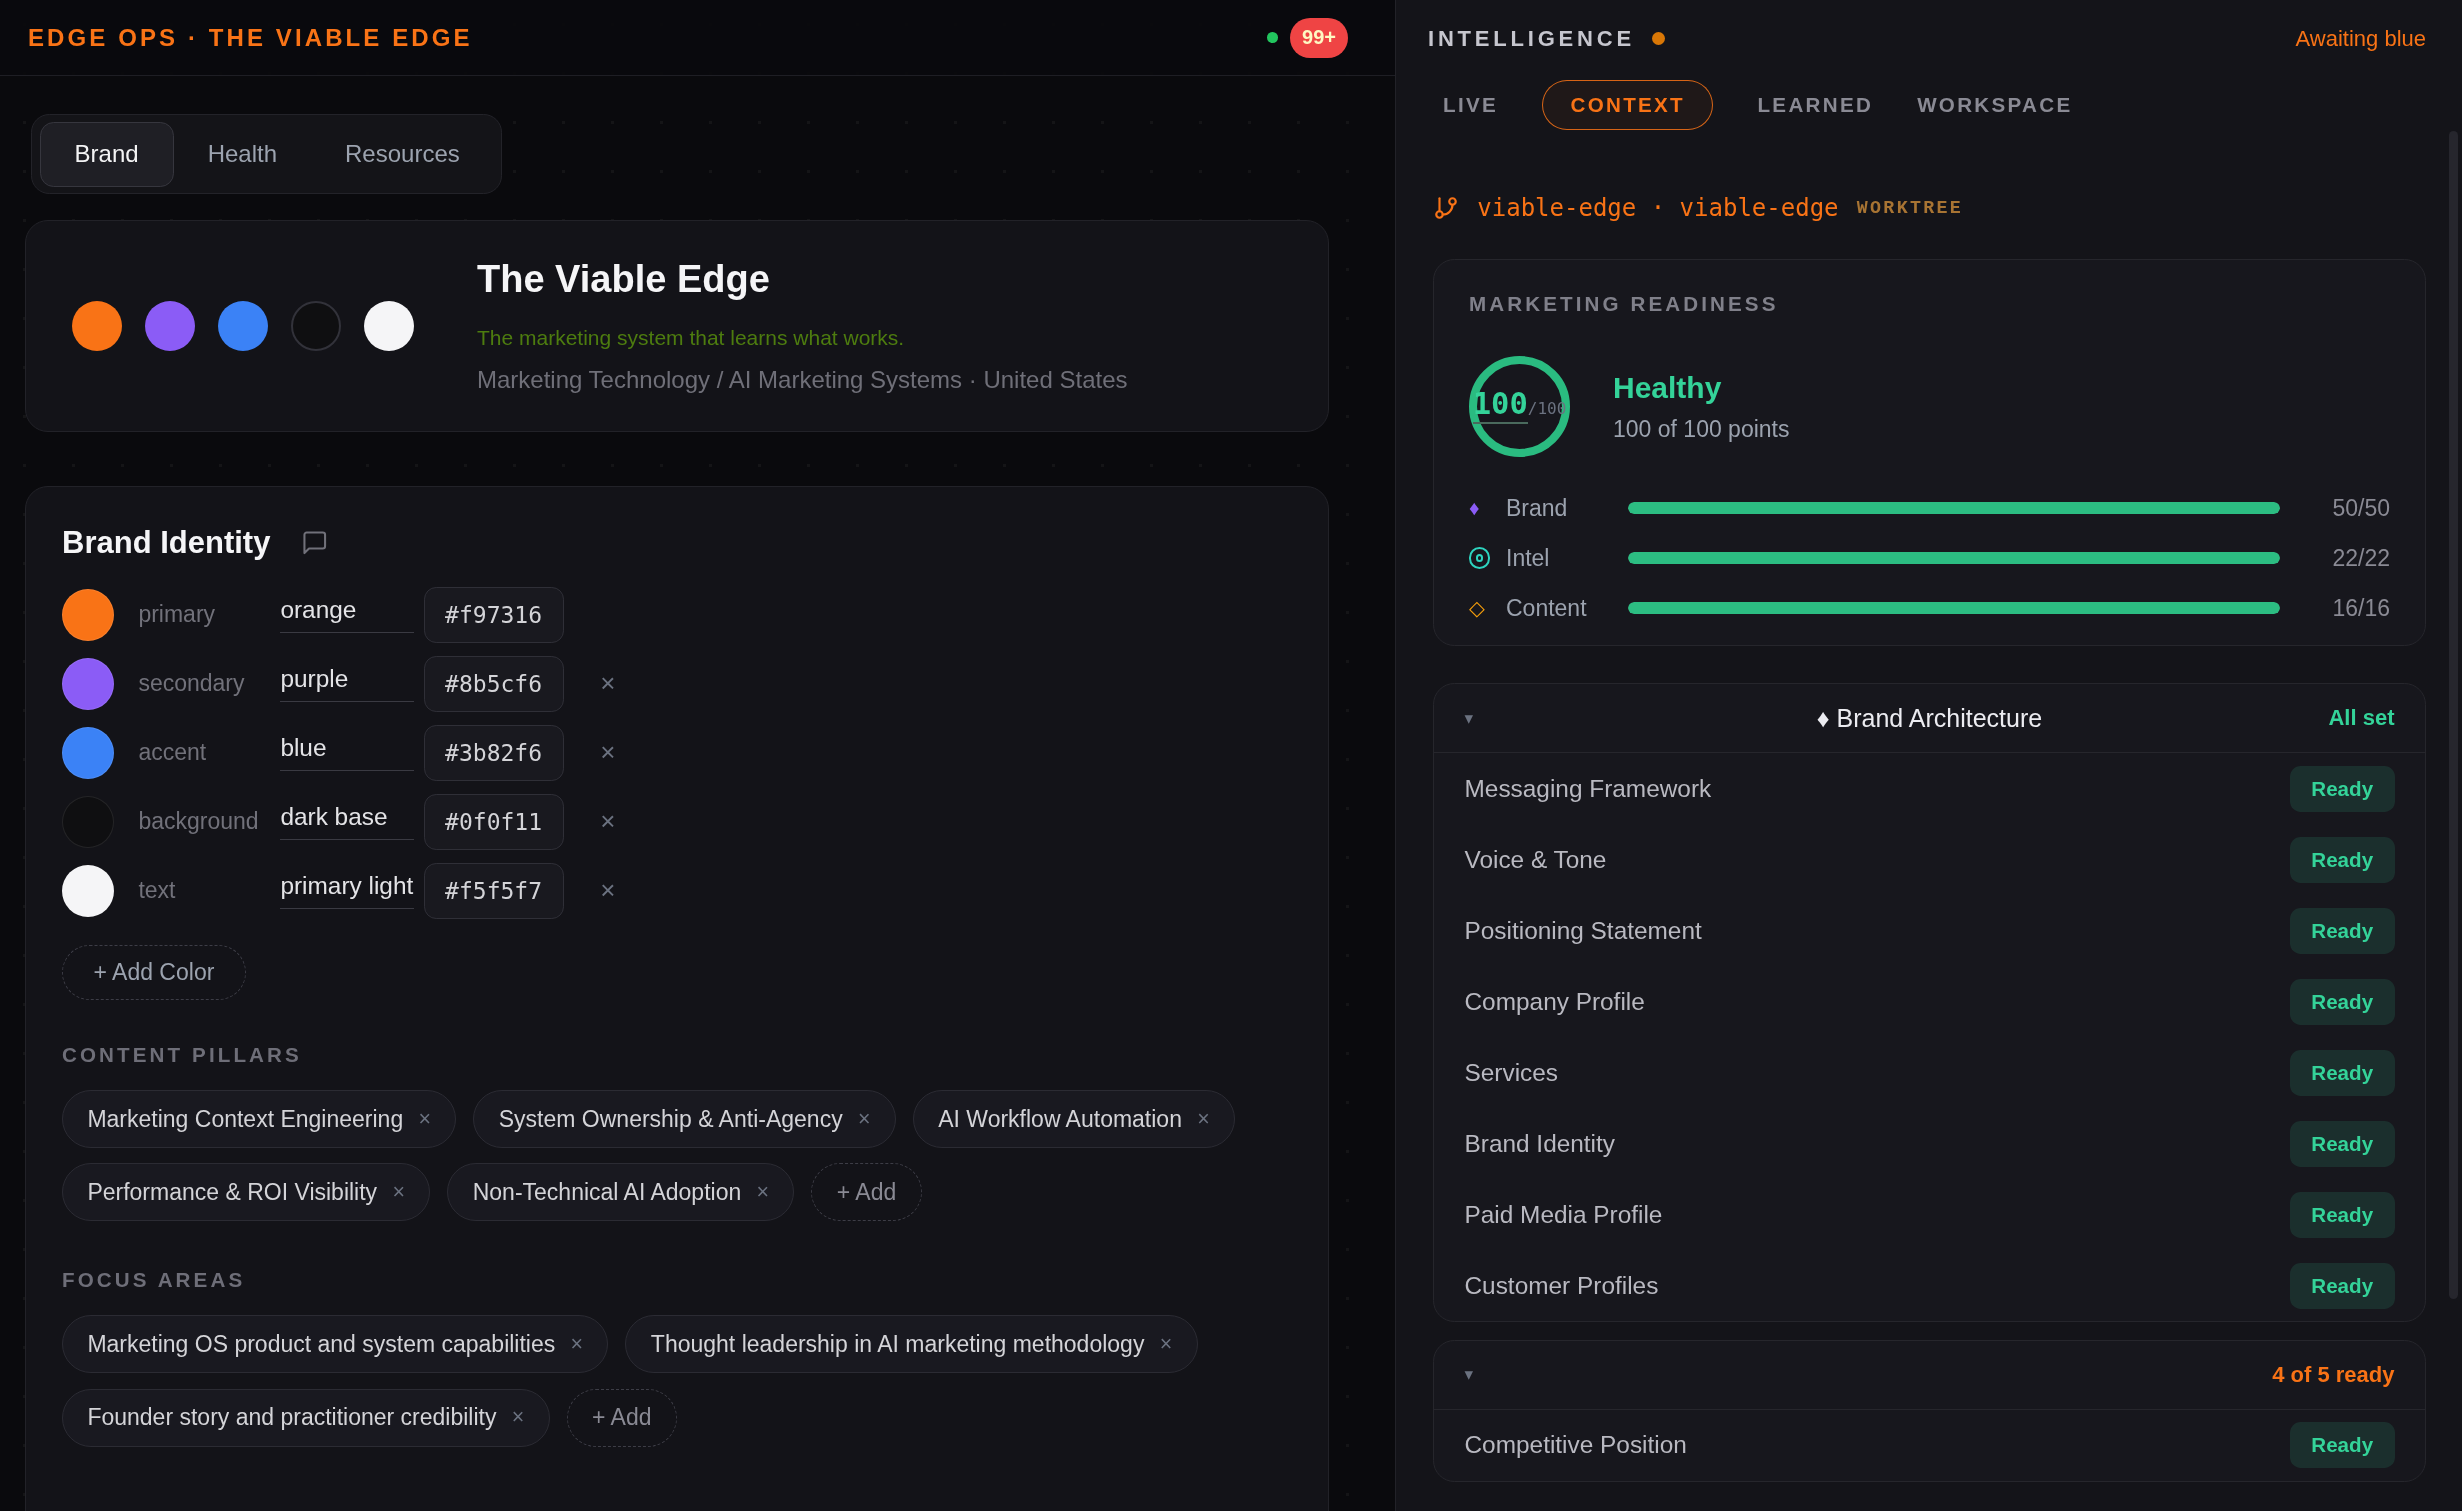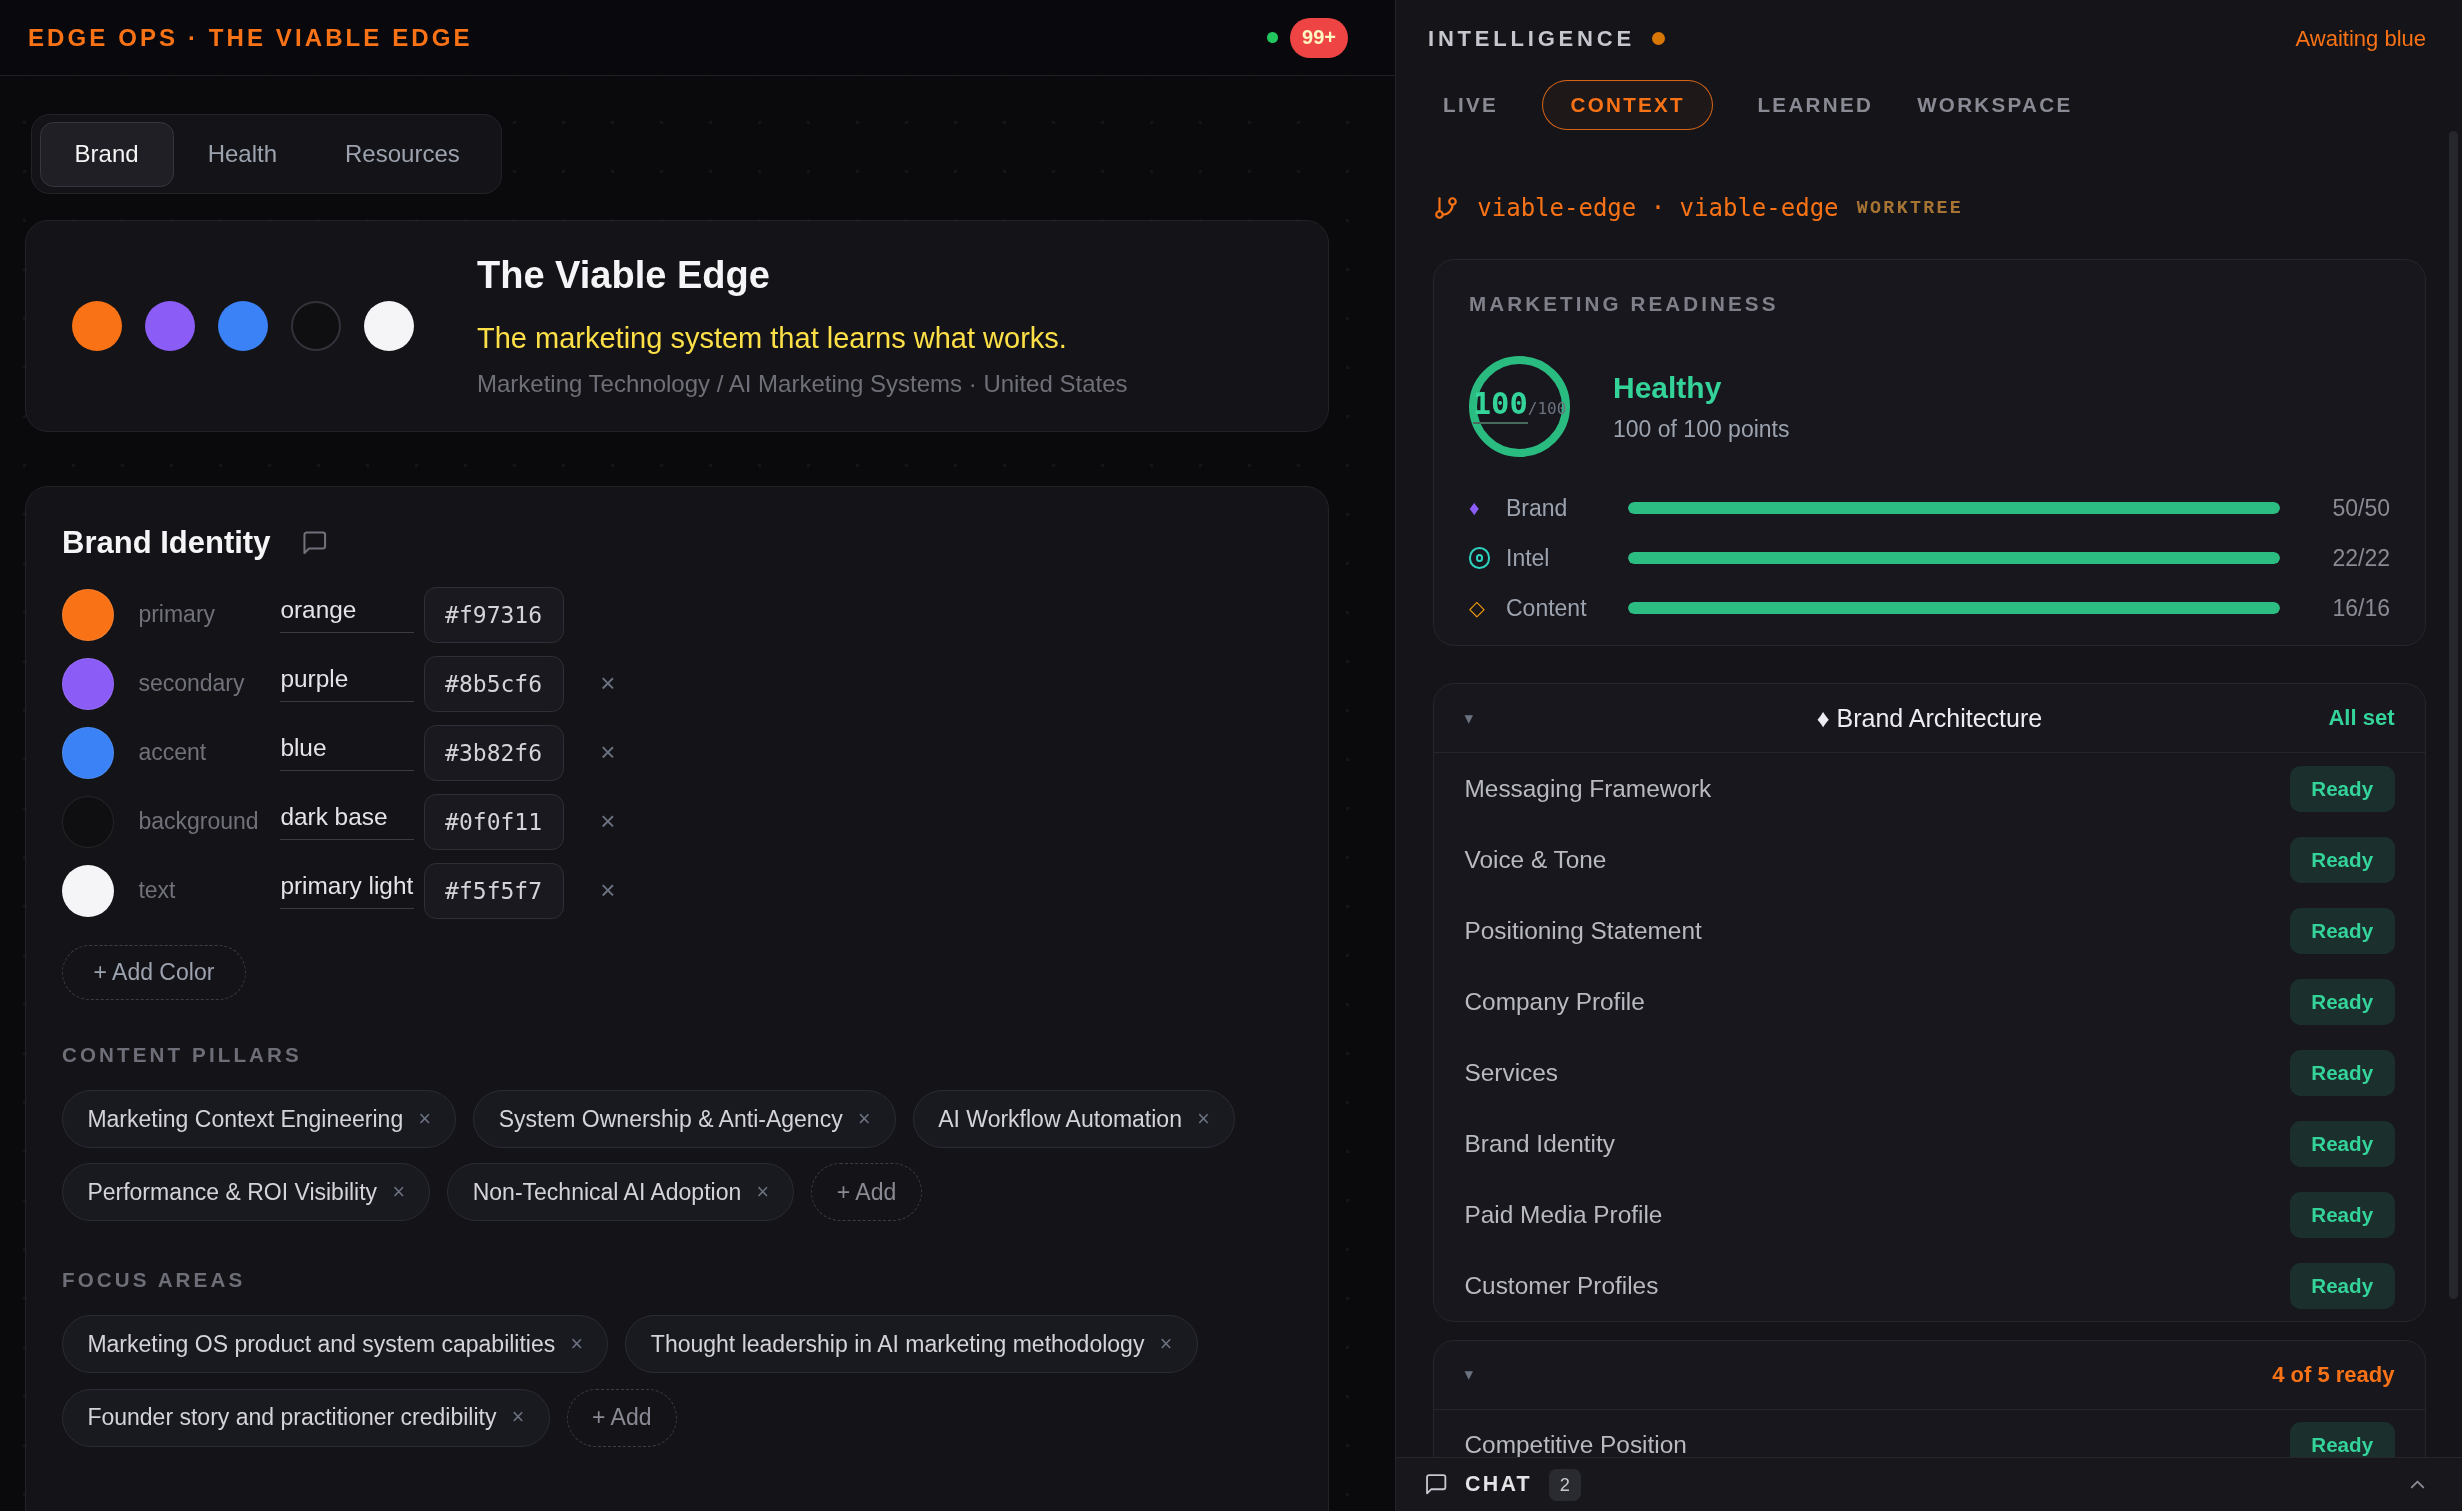--- a/index.html
+++ b/index.html
@@ -24,21 +24,21 @@
              border-radius:13.7px; cursor:default; }
   .seg-tab.active { background:#1f1f25; border:0.8px solid #36363e; color:#f4f4f5; }
 
   .card { background:#131318; border:0.8px solid #222228; border-radius:23px; margin-left:25px; width:1304px; }
   .brand-card { margin-top:26px; height:212px; display:flex; align-items:center; padding:0 46px; }
   .swatch-row { display:flex; gap:23px; }
   .swatch { width:50px; height:50px; border-radius:50%; }
   .swatch.dark { border:2.3px solid #32323a; }
   .brand-text { margin-left:63px; }
   .brand-title { font-size:38px; font-weight:bold; color:#f5f5f7; }
-  .brand-sub { font-size:29px; color:#fde047; margin-top:25px; }
+  .brand-sub { font-size:21px; color:#4d7c0f; margin-top:25px; }
   .brand-meta { font-size:24px; color:#6f6f78; margin-top:15.3px; }
 
   .identity-card { margin-top:54px; height:1145px; padding:37px 36px; }
   .card-head { display:flex; align-items:center; gap:30.5px; height:37px; }
   .card-head h2 { font-size:31px; font-weight:bold; color:#f5f5f7; }
   .group-label { font-size:20.6px; font-weight:bold; letter-spacing:3.1px; color:#6e6e78; }
   .lbl-colors { margin-top:41px; }
   .color-rows { margin-top:19px; }
   .color-row { display:flex; align-items:center; height:69px; }
   .c-swatch { width:52px; height:52px; border-radius:50%; border:1.5px solid rgba(255,255,255,.09); margin-right:24.4px; flex:none; }
@@ -361,30 +361,16 @@
           <span class="sec-tri">▾</span>
           <div class="sec-badge" style="color: rgb(249, 115, 22);">4 of 5 ready</div>
         </div>
         <div class="sec-row">
           <span class="sec-name">Competitive Position</span>
           <span class="ready">Ready</span>
         </div>
       </section>
     </div>
 
-  <footer class="chatbar">
-    <span>
-      <svg width="24.4" height="24.4" viewBox="0 0 24 24" fill="none" stroke="#c8c8d0" stroke-width="1.8" stroke-linejoin="round">
-        <path d="M21 15a2 2 0 0 1-2 2H7l-4 4V5a2 2 0 0 1 2-2h14a2 2 0 0 1 2 2z"></path>
-      </svg>
-    </span>
-    <span class="chat-label">CHAT</span>
-    <span class="chat-count">2</span>
-    <span class="chat-chevron">
-      <svg width="23" height="23" viewBox="0 0 24 24" fill="none" stroke="#8a8a94" stroke-width="2" stroke-linecap="round" stroke-linejoin="round">
-        <polyline points="6 15 12 9 18 15"></polyline>
-      </svg>
-    </span>
-  </footer>
 
   <div class="scrollthumb"></div>
 </div>
 
 
 </body></html>

